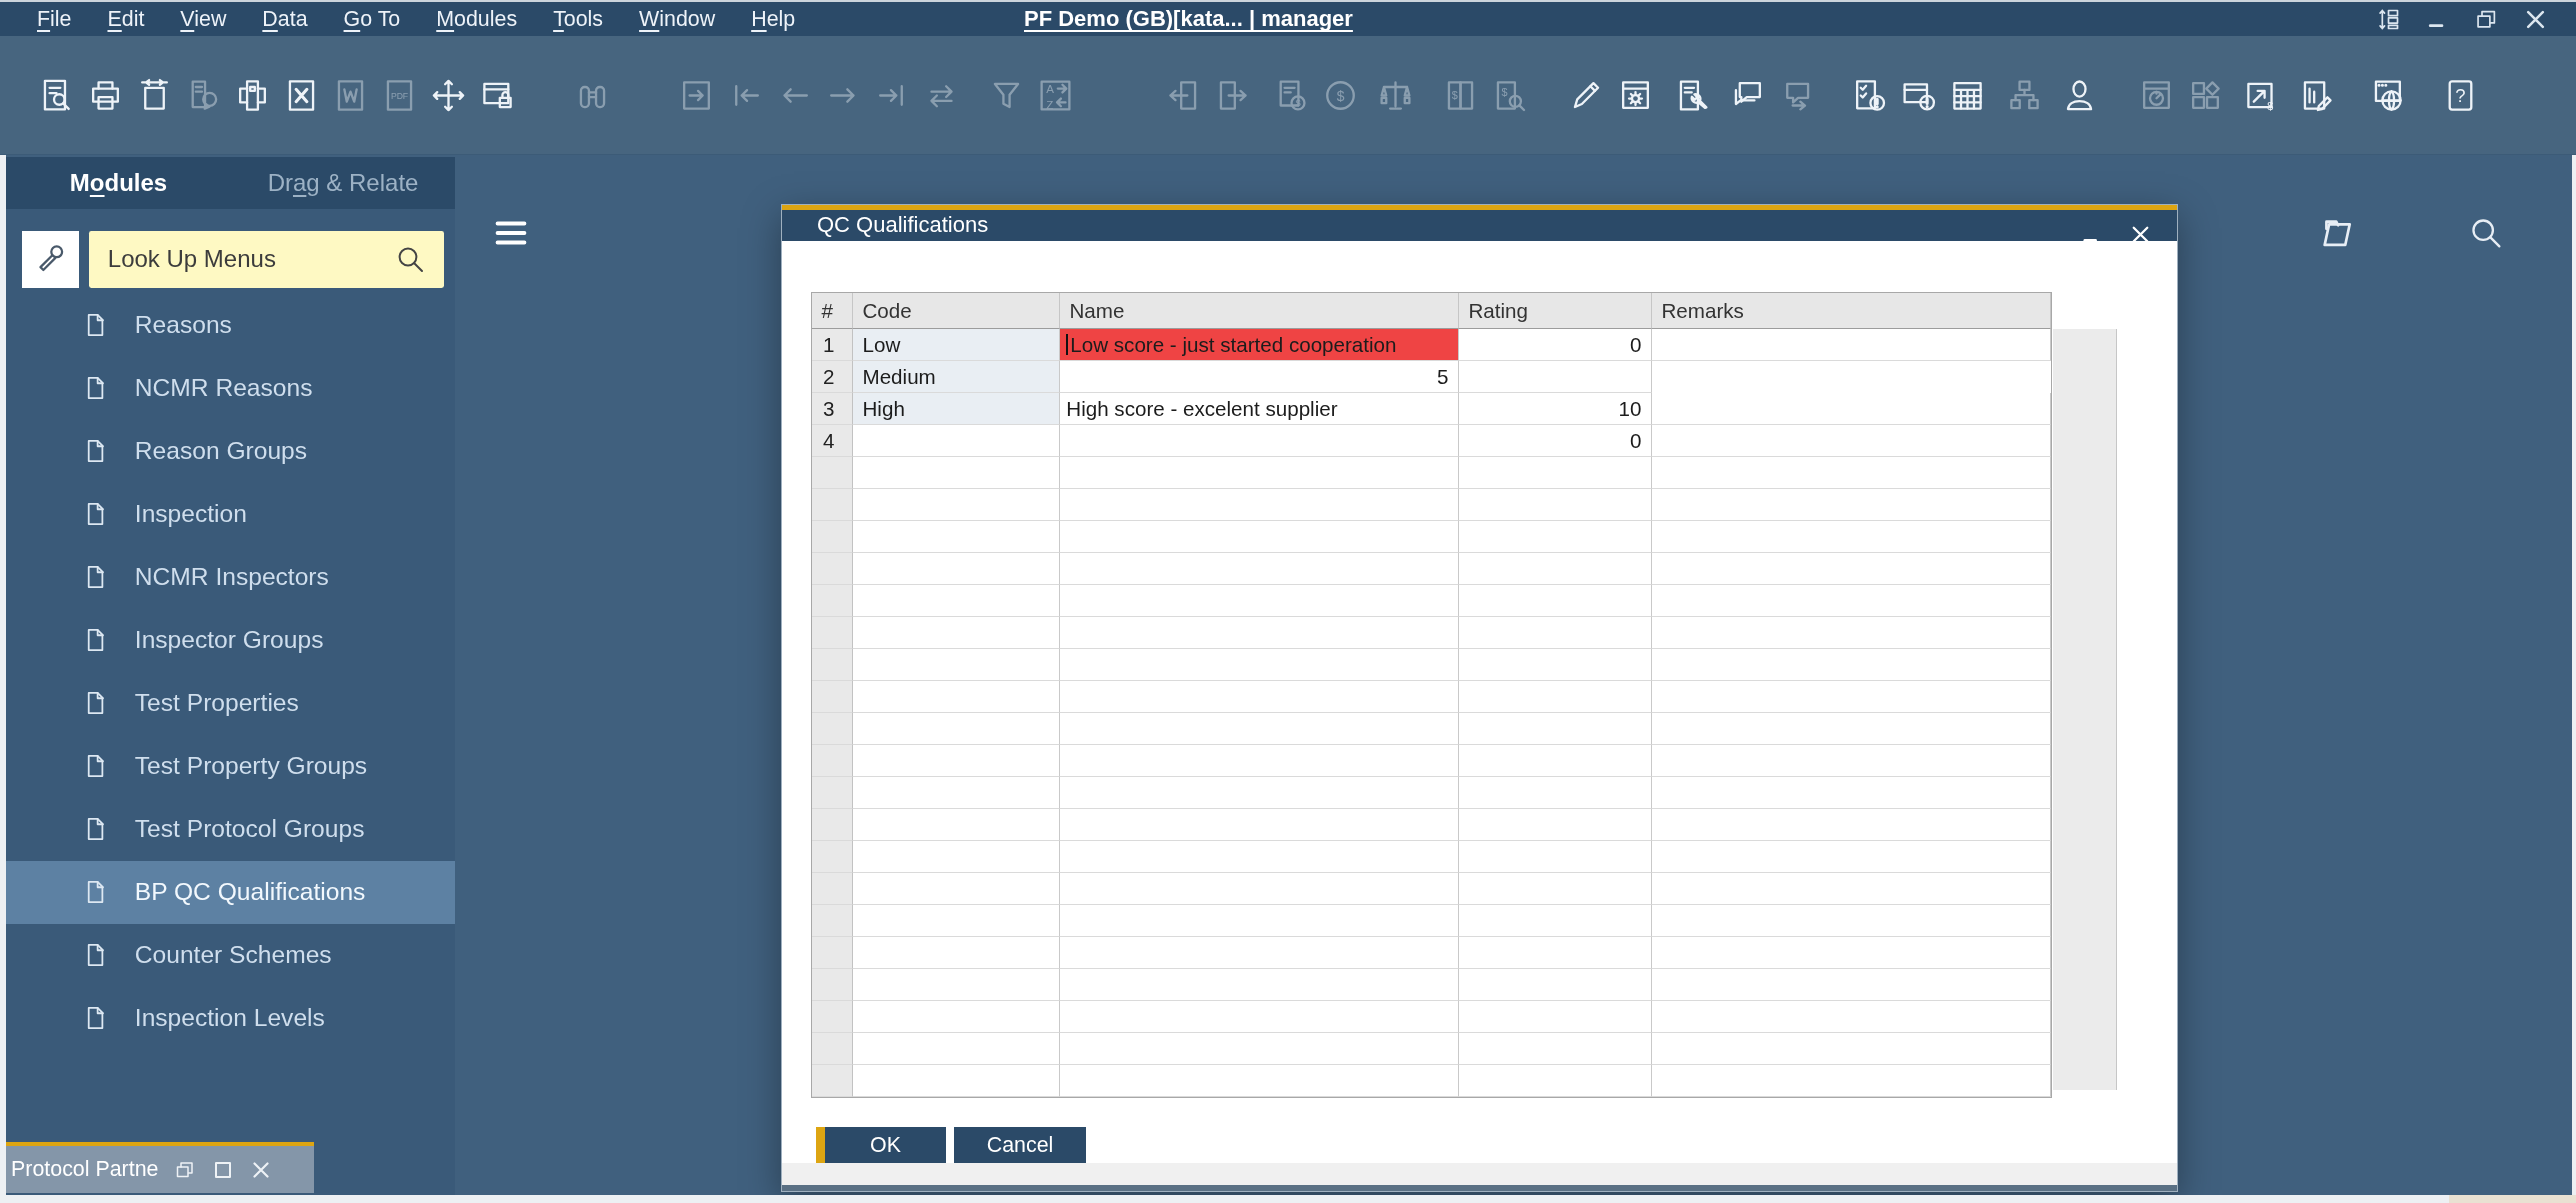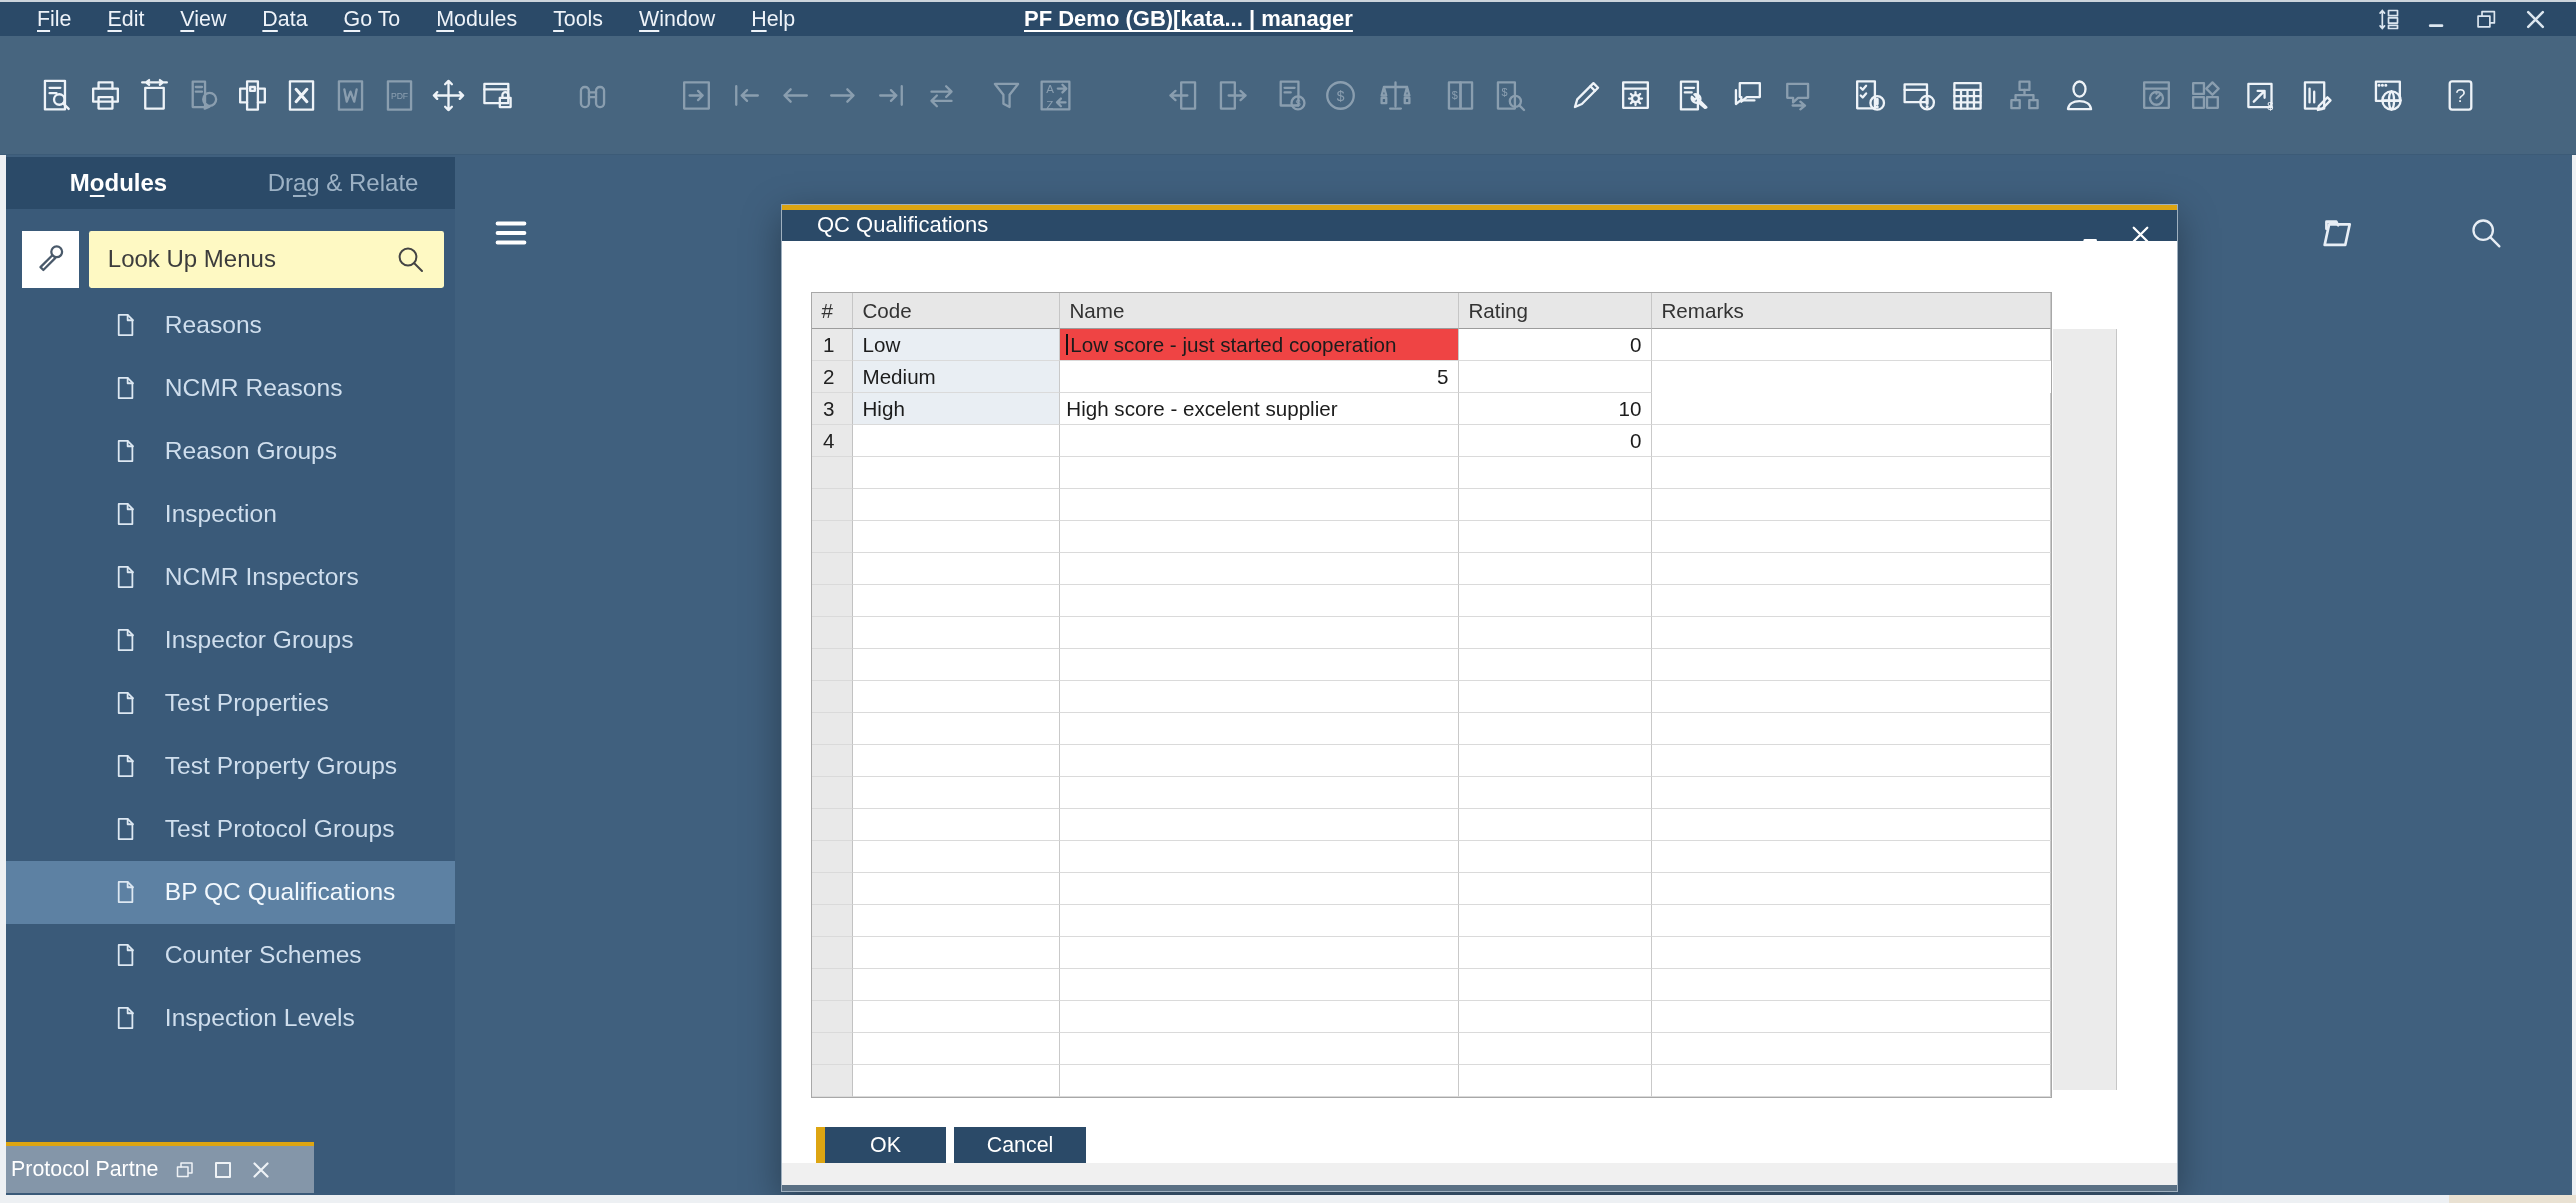--- a/index.html
+++ b/index.html
@@ -28,21 +28,21 @@
   .side-tabs{height:52px;background:#2b4a68;display:flex;align-items:center;}
   .side-tab{flex:1;text-align:center;font-size:24px;color:#9db2c5;}
   .side-tab.active{color:#ffffff;font-weight:bold;}
   .side-search{margin:22px 0 0 16px;display:flex;height:57px;}
   .wrench-btn{width:57px;height:57px;background:#fff;color:#49596a;display:flex;align-items:center;justify-content:center;}
   .wrench-btn .ic{width:36px;height:36px;}
   .search-box{margin-left:9.5px;width:355px;background:#fef9c3;border-radius:2.4px;display:flex;align-items:center;}
   .search-ph{font-size:24px;color:#3c3c3c;padding-left:19px;flex:1;white-space:nowrap;}
   .search-ic{width:32px;height:32px;color:#444;margin-right:17.4px;flex:0 0 auto;}
   .side-list{margin-top:6.3px;}
-  .side-item{height:63px;display:flex;align-items:center;padding-left:105px;color:#cfdeed;font-size:24.6px;white-space:nowrap;}
+  .side-item{height:63px;display:flex;align-items:center;padding-left:75px;color:#cfdeed;font-size:24.6px;white-space:nowrap;}
   .side-item .pg{width:28.5px;height:32px;margin-right:25px;color:#dde8f2;flex:0 0 auto;}
   .side-item.selected{background:#5d81a3;color:#f2f8fd;}
   .hamburger{position:absolute;left:491px;top:59px;width:40px;height:38px;color:#fff;}
   .ws-icon{position:absolute;color:#e8eef5;}
   .ws-icon.folder{left:2313px;top:55px;width:43px;height:43px;}
   .ws-icon.mag{left:2467px;top:59px;width:37px;height:37px;}
   
   .dialog{position:absolute;left:781px;top:49px;width:1397px;height:988px;background:#fff;
           border:0.8px solid #9fb0bf;box-sizing:border-box;box-shadow:0 11px 36px rgba(0,0,0,.35);}
   .dlg-gold{height:4.8px;background:#dda512;}

